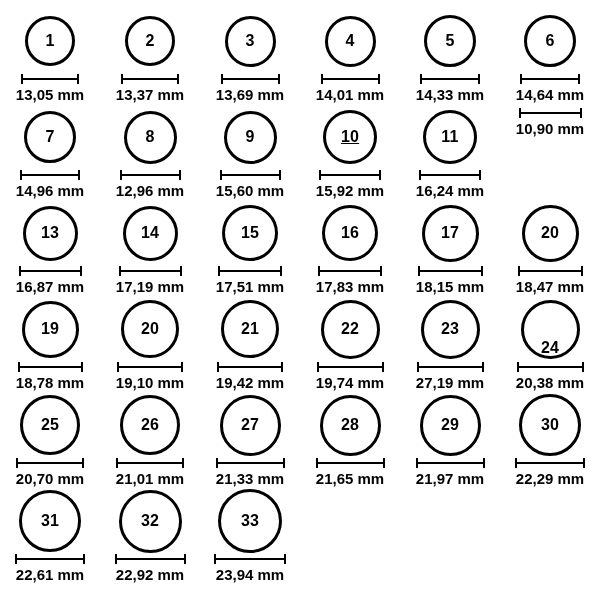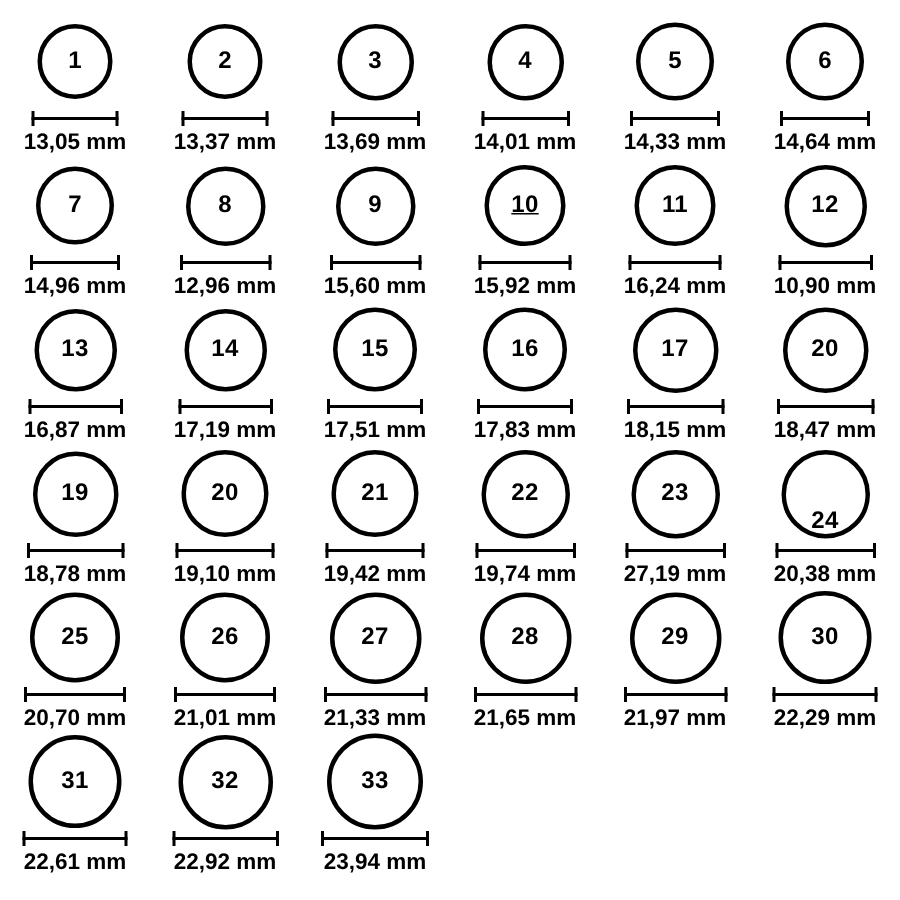--- a/index.html
+++ b/index.html
@@ -234,25 +234,20 @@
           </div>
         </div>
         <div class="measure" style="width: 62px;">
           <div class="bar"></div>
           <div class="cap left"></div>
           <div class="cap right"></div>
         </div>
         <div class="mm">16,24 mm</div>
       </div>
       <div class="cell">
-        <div class="ring-wrap">
-          <div class="ring" style="width: 55px; height: 55px;">
-            <span class="ring-label">12</span>
-          </div>
-        </div>
         <div class="measure" style="width: 63px;">
           <div class="bar"></div>
           <div class="cap left"></div>
           <div class="cap right"></div>
         </div>
         <div class="mm">10,90 mm</div>
       </div>
       <div class="cell">
         <div class="ring-wrap">
           <div class="ring" style="width: 55px; height: 55px;">

